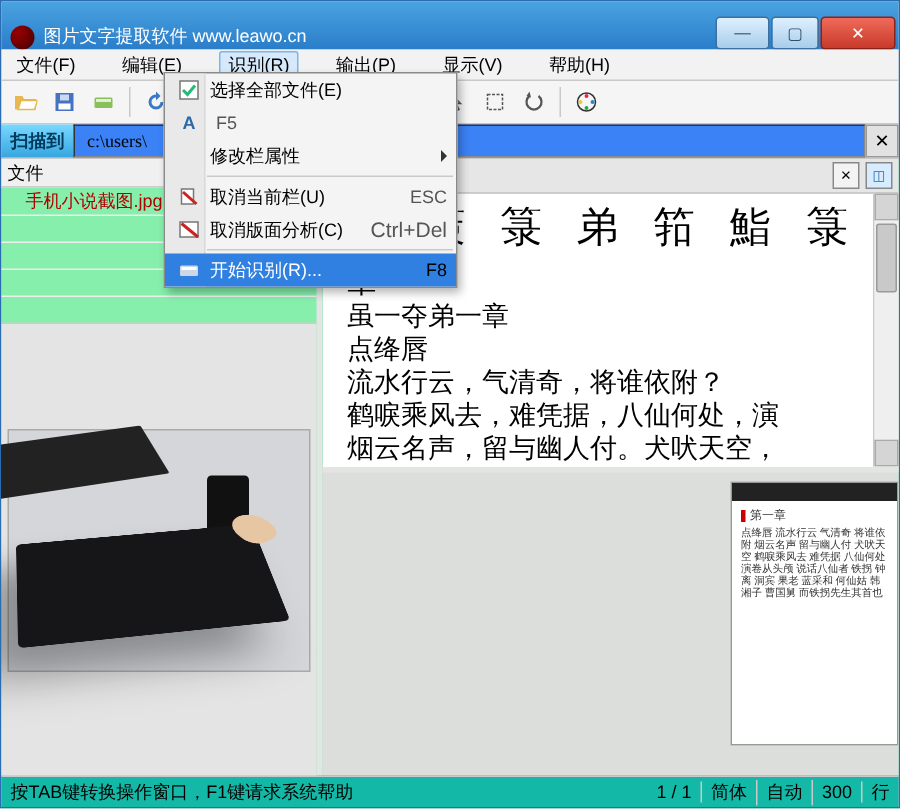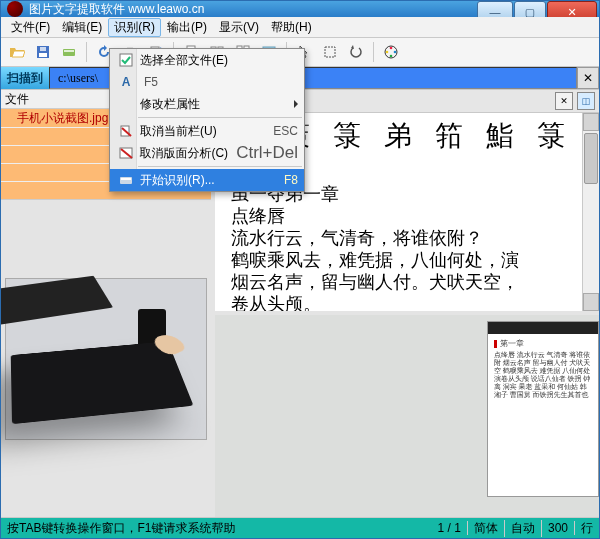--- a/index.html
+++ b/index.html
@@ -1,40 +1,40 @@
 <!DOCTYPE html>
 <html><head>
 <meta charset="utf-8">
 <style>
   html,body{margin:0;padding:0;font-family:"Microsoft YaHei","SimSun",Tahoma,sans-serif;font-size:12px;background:#fff;overflow:hidden}
   .window{width:600px;height:539px;box-sizing:border-box;border:1px solid #2b6cb0;display:flex;flex-direction:column;background:#eef2f7}
   
-  .titlebar{height:16px;background:linear-gradient(#4aa3e0,#2a7dc9);display:flex;align-items:flex-start;color:#fff;padding:0 2px 0 6px}
+  .titlebar{height:32px;background:linear-gradient(#4aa3e0,#2a7dc9);display:flex;align-items:flex-end;color:#fff;padding:0 2px 0 6px}
   .appicon{width:16px;height:16px;border-radius:50%;background:radial-gradient(circle at 30% 30%,#900,#400);margin-right:6px}
   .title-text{flex:1;white-space:nowrap;overflow:hidden}
   .winbtns{display:flex}
   .winbtn{width:34px;height:20px;margin-left:1px;border:1px solid #3e6fa0;border-radius:3px;display:flex;align-items:center;justify-content:center;background:linear-gradient(#dff0ff,#a8cdea);color:#2d4f70;font-size:11px}
   .winbtn.max{width:30px}
   .winbtn.close{width:48px;background:linear-gradient(#ef6a5a,#c83a2a);color:#fff;border-color:#8b221a}
   
-  .menubar{height:20px;background:#f2f2f2;border-bottom:1px solid #c9c9c9;display:flex;align-items:center;padding:0 4px;gap:0}
+  .menubar{height:20px;background:#f2f2f2;border-bottom:1px solid #c9c9c9;display:flex;align-items:center;padding:0 4px;gap:19px}
   .menuitem{padding:1px 6px;border-radius:2px}
   .menuitem.open{background:#d6e9fb;border:1px solid #7ab6e8;padding:0 5px}
   
   .toolbar{height:28px;background:#f5f5f5;border-bottom:1px solid #c9c9c9;display:flex;align-items:center;padding:0 4px;gap:2px}
   .tbtn{width:22px;height:22px;display:flex;align-items:center;justify-content:center;border:1px solid transparent;border-radius:2px}
   .tsep{width:1px;height:20px;background:#c9c9c9;margin:0 3px}
   .tbtn svg{width:16px;height:16px}
   
   .scanrow{height:22px;display:flex;align-items:stretch;border-bottom:1px solid #c9c9c9}
   .scanlabel{background:linear-gradient(#79d8ff,#36a6e0);color:#003a5d;padding:0 6px;display:flex;align-items:center;font-weight:bold}
   .scanpath{flex:1;background:#3b82f6;border:1px inset #888;padding:0 8px;display:flex;align-items:center;font-family:Liberation Serif, serif}
   .scanclose{width:20px;display:flex;align-items:center;justify-content:center;background:#e2e2e2;border:1px solid #999}
   
-  .body{flex:1;display:flex;min-height:0;background:#fdba74}
+  .body{flex:1;display:flex;min-height:0;background:#86efac}
   .left{width:210px;display:flex;flex-direction:column;border-right:4px solid #e4e4e4}
   .filehdr{height:18px;background:#f0f0f0;border-bottom:1px solid #ccc;padding:0 4px;display:flex;align-items:center}
   .filelist{height:90px;border-bottom:1px solid #ccc;position:relative}
   .filerow{height:18px;padding:0 16px;display:flex;align-items:center;color:#b00000}
   .filelist .gridline{position:absolute;left:0;right:0;border-bottom:1px solid #eee}
   .preview{flex:1;background:#e4e4e4;display:flex;align-items:center;justify-content:center;overflow:hidden;position:relative}
   .preview-img{width:200px;height:160px;background:#d4d6da;display:flex;align-items:center;justify-content:center;position:relative;box-shadow:0 0 0 1px #aaa}
   
   .tablet{position:absolute;left:6px;bottom:10px;width:170px;height:100px;background:#161618;transform:perspective(500px) rotateX(48deg) rotateZ(-8deg);border-radius:4px;box-shadow:-24px 24px 32px rgba(0,0,0,0.35)}
   .tablet::after{content:'';position:absolute;right:-14px;top:-12px;width:28px;height:34px;background:#e6c6a3;border-radius:50% 50% 40% 40%;transform:rotate(-25deg)}
@@ -59,21 +59,21 @@
   .statusbar{height:20px;background:#14b8a6;border-top:1px solid #c9c9c9;display:flex;align-items:center;font-size:12px}
   .statusbar .seg{padding:0 6px;border-right:1px solid #c9c9c9}
   .statusbar .hint{flex:1;padding:0 6px}
   
   .dropdown{position:absolute;left:109px;top:48px;width:194px;background:#f4f4f4;border:1px solid #8a8a8a;box-shadow:2px 3px 6px rgba(0,0,0,0.3);z-index:50;font-size:12px}
   .dd-item{height:22px;display:flex;align-items:center;padding:0 6px;position:relative}
   .dd-item .ic{width:20px;display:flex;align-items:center;justify-content:center}
   .dd-item .lbl{flex:1;padding-left:4px;white-space:nowrap}
   .dd-item .accel{color:#555;padding-left:8px}
   .dd-item.hl{background:#2f80e0;color:#fff}
-  .dd-item.hl .accel{color:#fef9c3}
+  .dd-item.hl .accel{color:#000000}
   .dd-sep{height:1px;background:#c9c9c9;margin:2px 2px 2px 28px}
   .dd-gutter{position:absolute;left:0;top:0;bottom:0;width:26px;background:#e9e9e9;border-right:1px solid #d9d9d9;z-index:-1}
   .arrow-r{width:0;height:0;border-top:4px solid transparent;border-bottom:4px solid transparent;border-left:4px solid #333}
 </style>
 </head>
 <body>
 
 <div class="window">
 
   <div class="titlebar">
@@ -296,21 +296,21 @@
       <span class="accel">ESC</span>
     </div>
     <div class="dd-item">
       <span class="ic">
           <svg width="14" height="14" viewBox="0 0 14 14">
             <rect x="1" y="2" width="12" height="10" fill="#fff" stroke="#777"></rect>
             <line x1="2" y1="3" x2="13" y2="12" stroke="#c22" stroke-width="2"></line>
           </svg>
         </span>
       <span class="lbl">取消版面分析(C)</span>
-      <span class="accel" style="font-size:17px">Ctrl+Del</span>
+      <span class="accel" style="font-size:14px">Ctrl+Del</span>
     </div>
     <div class="dd-sep"></div>
     <div class="dd-item hl">
       <span class="ic">
           <svg width="14" height="14" viewBox="0 0 14 14">
             <rect x="1" y="4" width="12" height="7" rx="1" fill="#ccd8e6"></rect>
             <rect x="2" y="5" width="10" height="2" fill="#fff"></rect>
           </svg>
         </span>
       <span class="lbl">开始识别(R)...</span>

